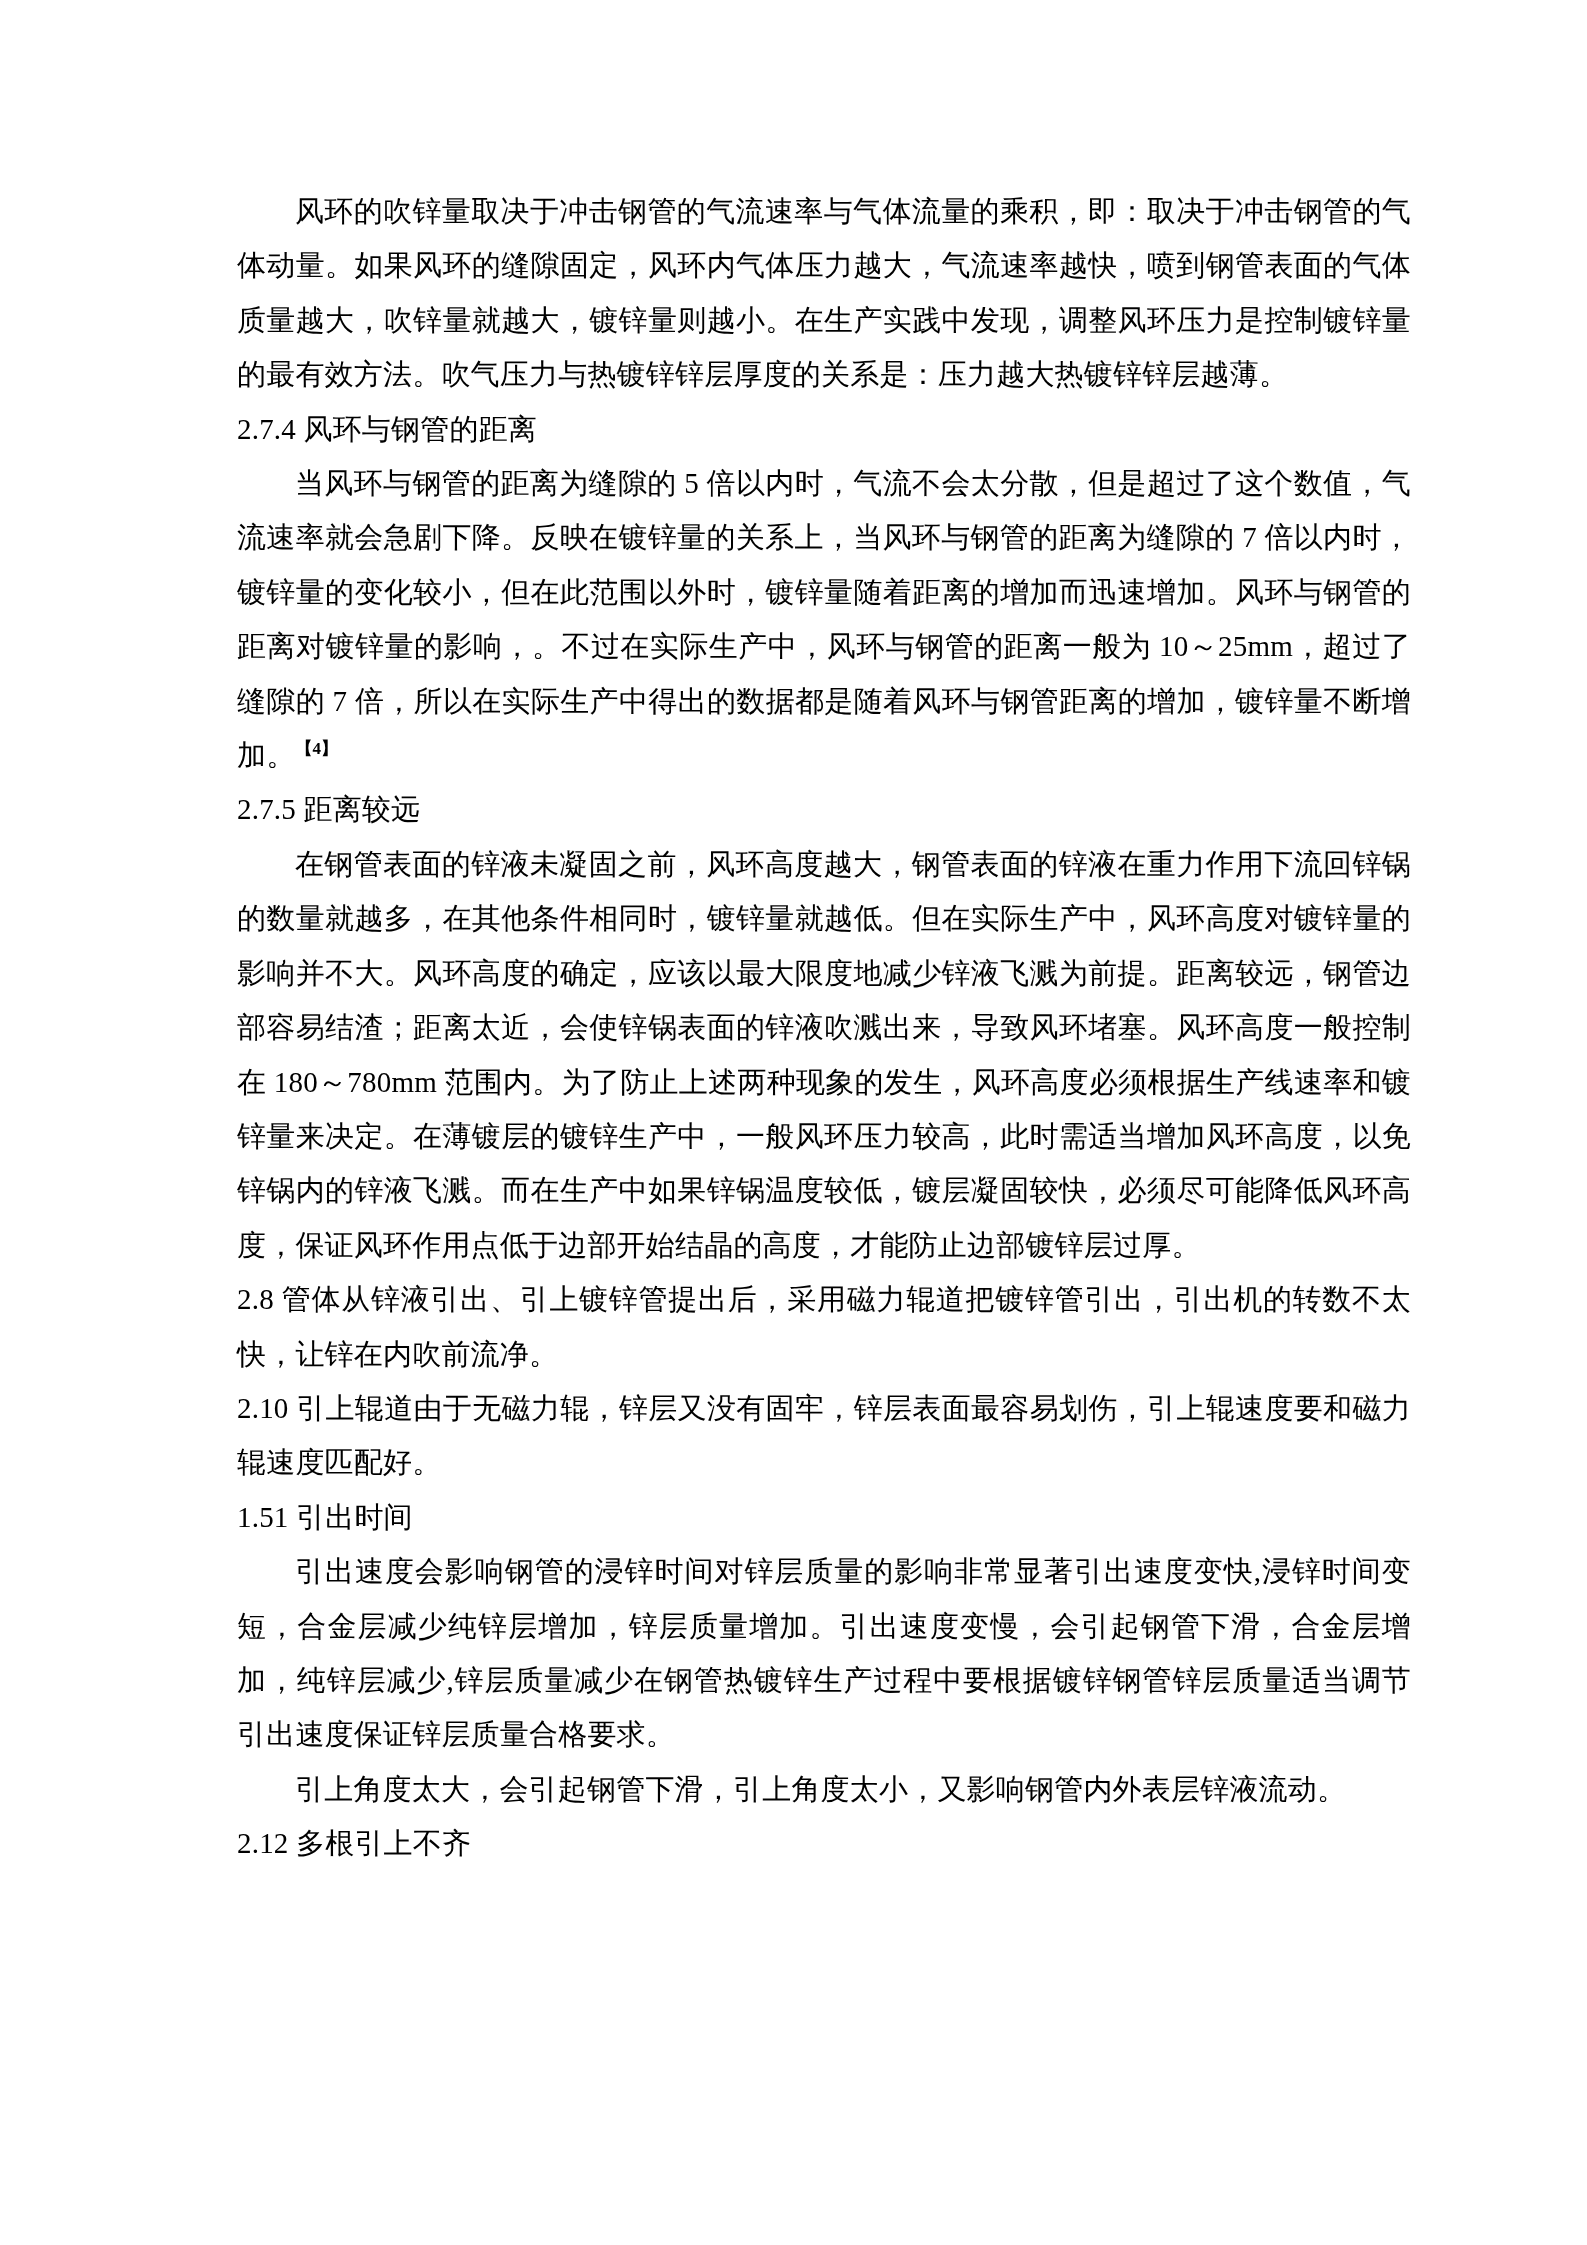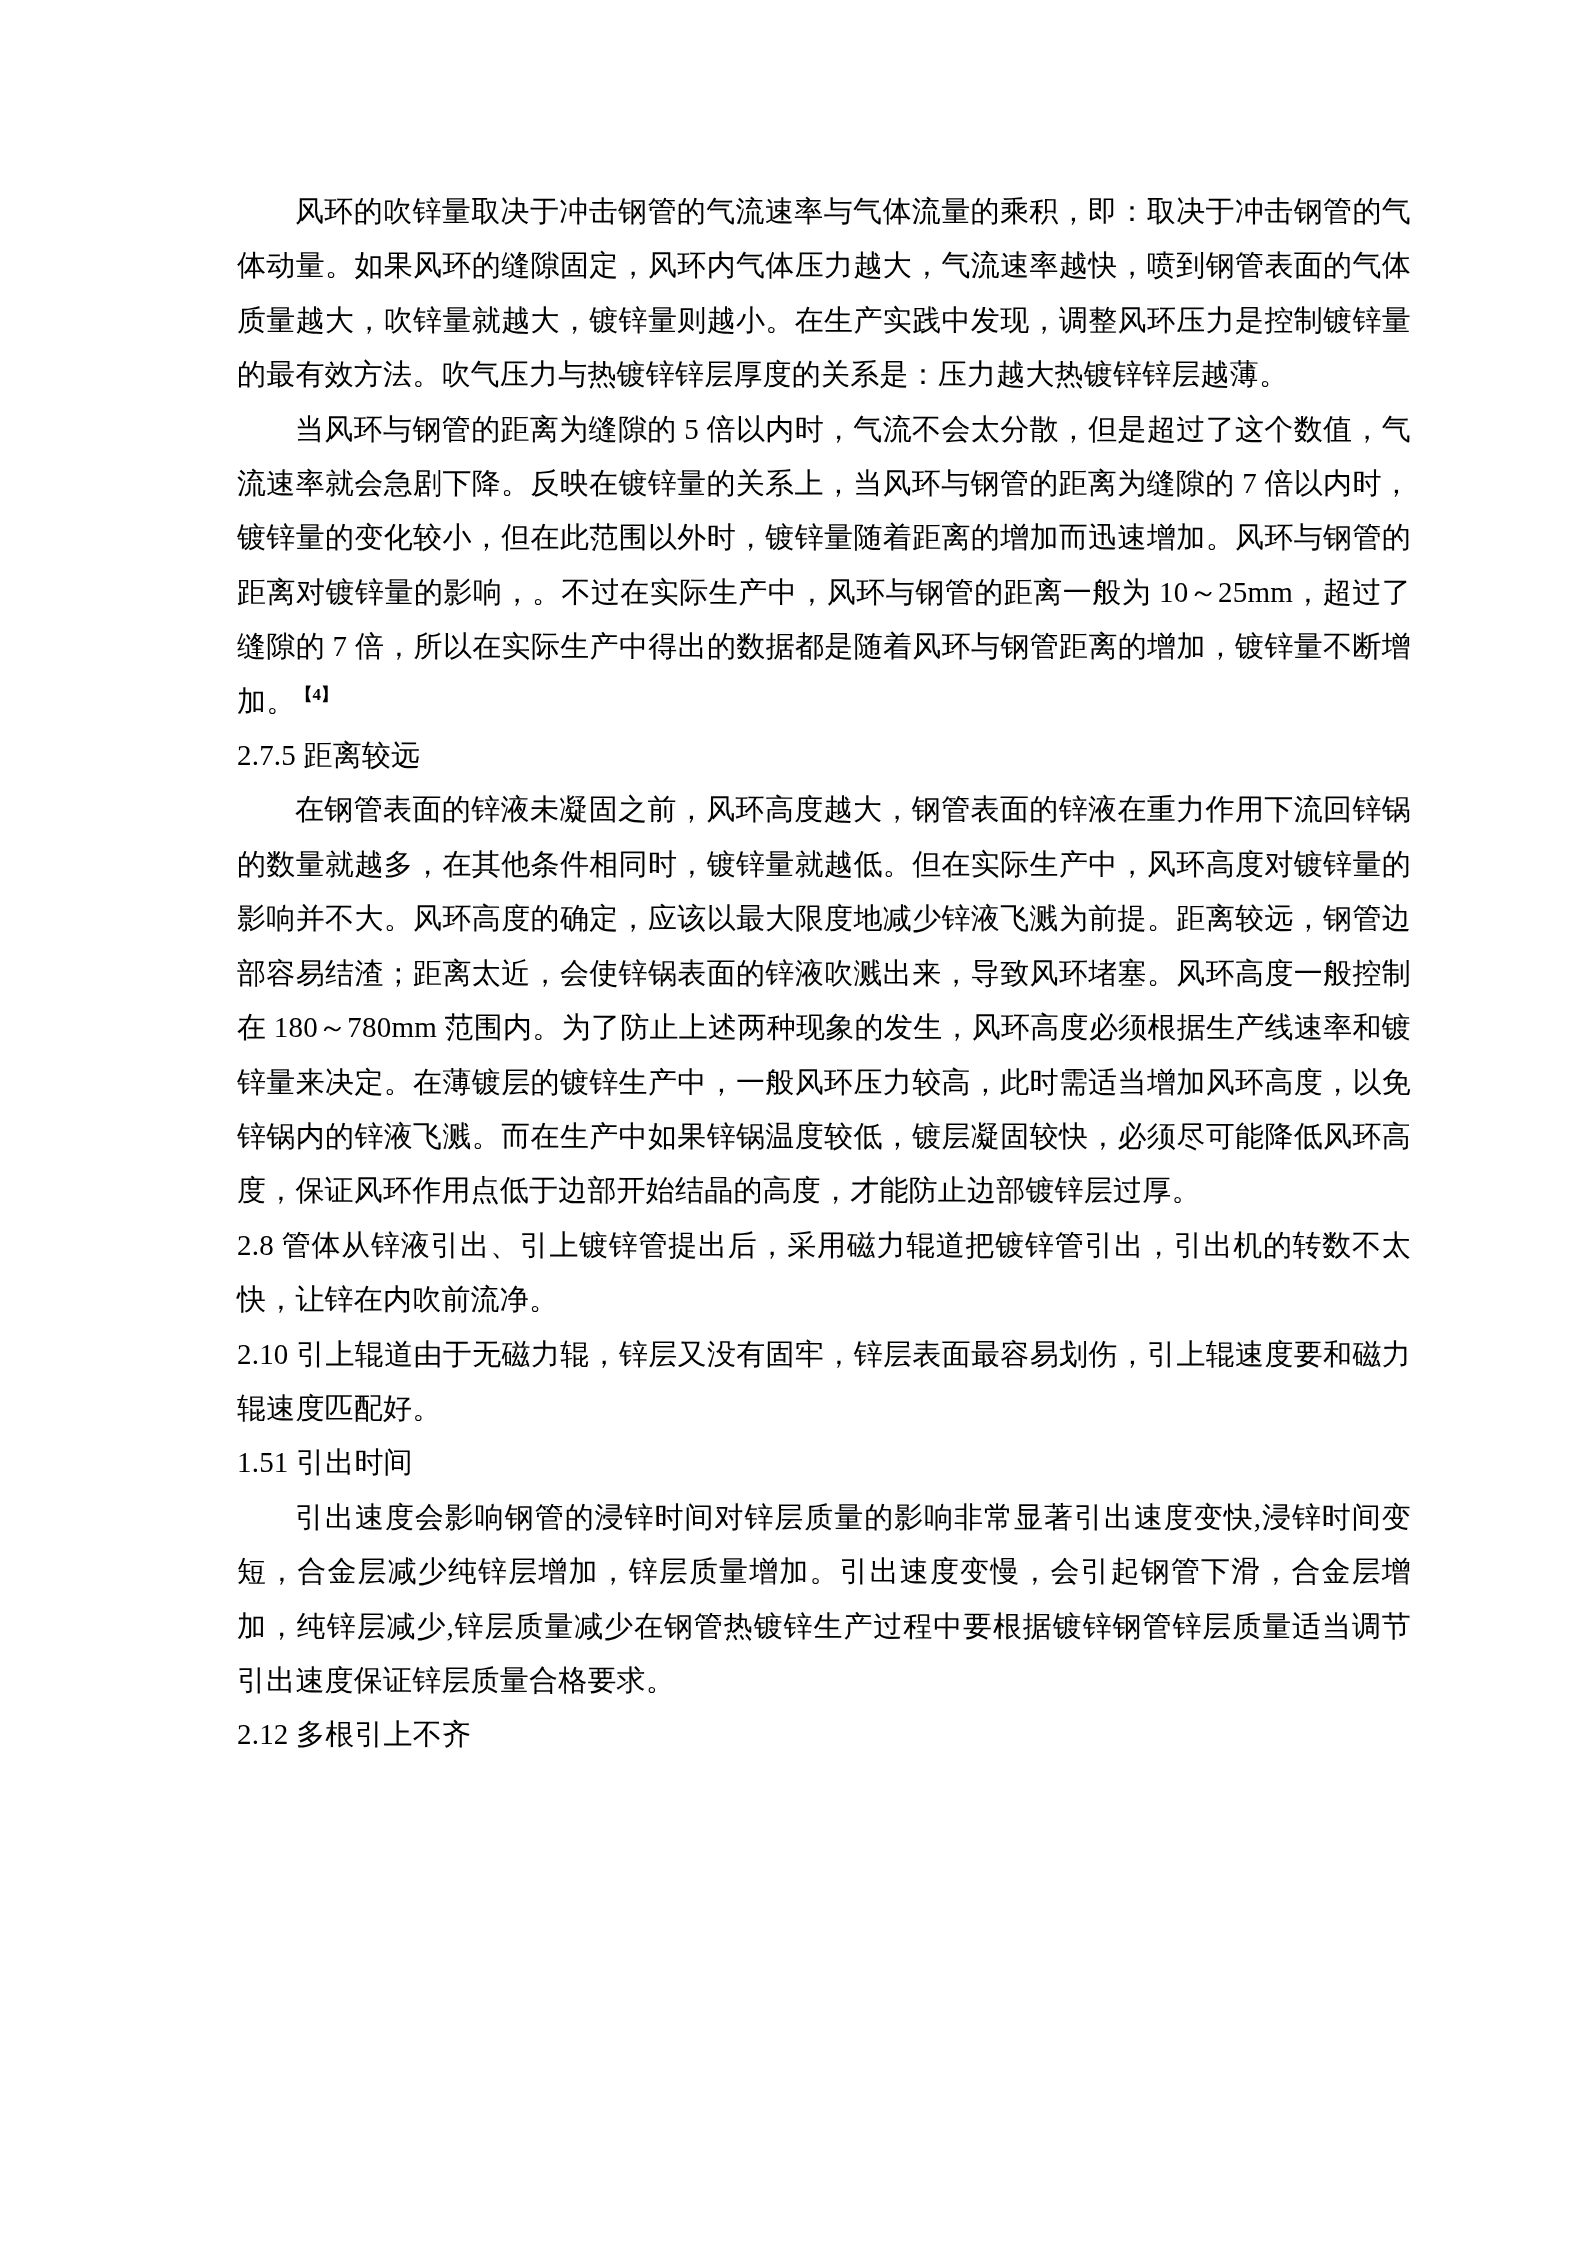--- a/index.html
+++ b/index.html
@@ -45,22 +45,24 @@
     letter-spacing: 0;
   }
 </style>
 </head>
 <body>
 
 <div class="page">
   <div class="text-block">
 
   <p class="para indent"><span class="para-text">风环的吹锌量取决于冲击钢管的气流速率与气体流量的乘积，即：取决于冲击钢管的气体动量。如果风环的缝隙固定，风环内气体压力越大，气流速率越快，喷到钢管表面的气体质量越大，吹锌量就越大，镀锌量则越小。在生产实践中发现，调整风环压力是控制镀锌量的最有效方法。吹气压力与热镀锌锌层厚度的关系是：压力越大热镀锌锌层越薄。</span></p>
+      <p class="para"><span class="para-text">2.7.4 风环与钢管的距离</span></p>
       <p class="para indent"><span class="para-text">当风环与钢管的距离为缝隙的 5 倍以内时，气流不会太分散，但是超过了这个数值，气流速率就会急剧下降。反映在镀锌量的关系上，当风环与钢管的距离为缝隙的 7 倍以内时，镀锌量的变化较小，但在此范围以外时，镀锌量随着距离的增加而迅速增加。风环与钢管的距离对镀锌量的影响，。不过在实际生产中，风环与钢管的距离一般为 10～25mm，超过了缝隙的 7 倍，所以在实际生产中得出的数据都是随着风环与钢管距离的增加，镀锌量不断增加。</span><sup class="para-sup">【4】</sup></p>
       <p class="para"><span class="para-text">2.7.5 距离较远</span></p>
       <p class="para indent"><span class="para-text">在钢管表面的锌液未凝固之前，风环高度越大，钢管表面的锌液在重力作用下流回锌锅的数量就越多，在其他条件相同时，镀锌量就越低。但在实际生产中，风环高度对镀锌量的影响并不大。风环高度的确定，应该以最大限度地减少锌液飞溅为前提。距离较远，钢管边部容易结渣；距离太近，会使锌锅表面的锌液吹溅出来，导致风环堵塞。风环高度一般控制在 180～780mm 范围内。为了防止上述两种现象的发生，风环高度必须根据生产线速率和镀锌量来决定。在薄镀层的镀锌生产中，一般风环压力较高，此时需适当增加风环高度，以免锌锅内的锌液飞溅。而在生产中如果锌锅温度较低，镀层凝固较快，必须尽可能降低风环高度，保证风环作用点低于边部开始结晶的高度，才能防止边部镀锌层过厚。</span></p>
       <p class="para"><span class="para-text">2.8 管体从锌液引出、引上镀锌管提出后，采用磁力辊道把镀锌管引出，引出机的转数不太快，让锌在内吹前流净。</span></p>
       <p class="para"><span class="para-text">2.10 引上辊道由于无磁力辊，锌层又没有固牢，锌层表面最容易划伤，引上辊速度要和磁力辊速度匹配好。</span></p>
       <p class="para"><span class="para-text">1.51 引出时间</span></p>
       <p class="para indent"><span class="para-text">引出速度会影响钢管的浸锌时间对锌层质量的影响非常显著引出速度变快,浸锌时间变短，合金层减少纯锌层增加，锌层质量增加。引出速度变慢，会引起钢管下滑，合金层增加，纯锌层减少,锌层质量减少在钢管热镀锌生产过程中要根据镀锌钢管锌层质量适当调节引出速度保证锌层质量合格要求。</span></p>
+      <p class="para indent"><span class="para-text">引上角度太大，会引起钢管下滑，引上角度太小，又影响钢管内外表层锌液流动。</span></p>
       <p class="para"><span class="para-text">2.12 多根引上不齐</span></p>
     </div>
 </div>
 
 </body></html>

